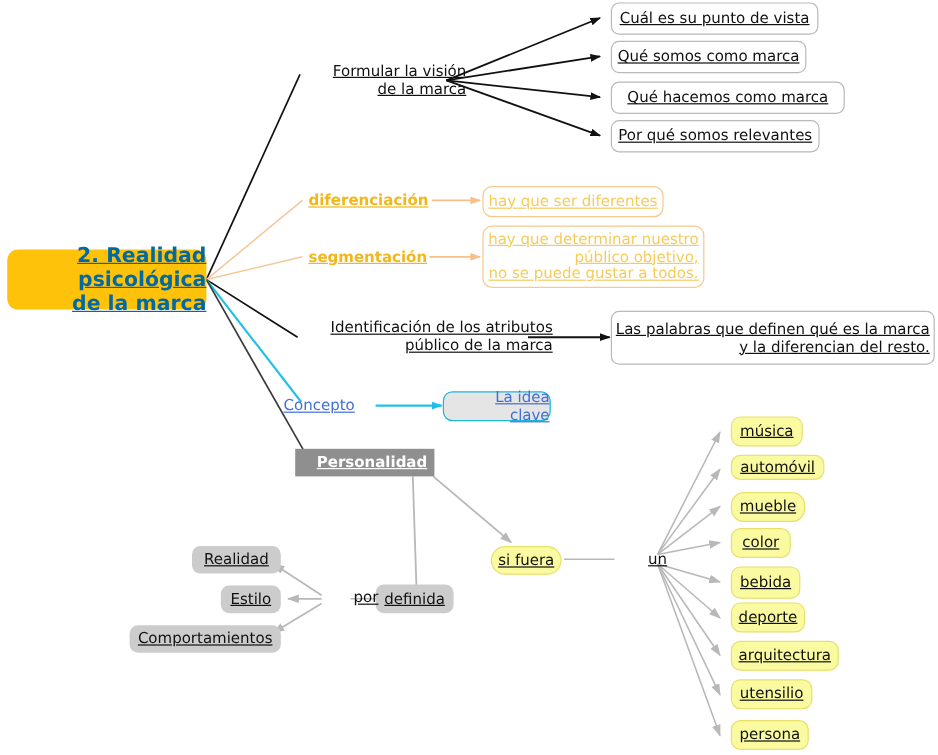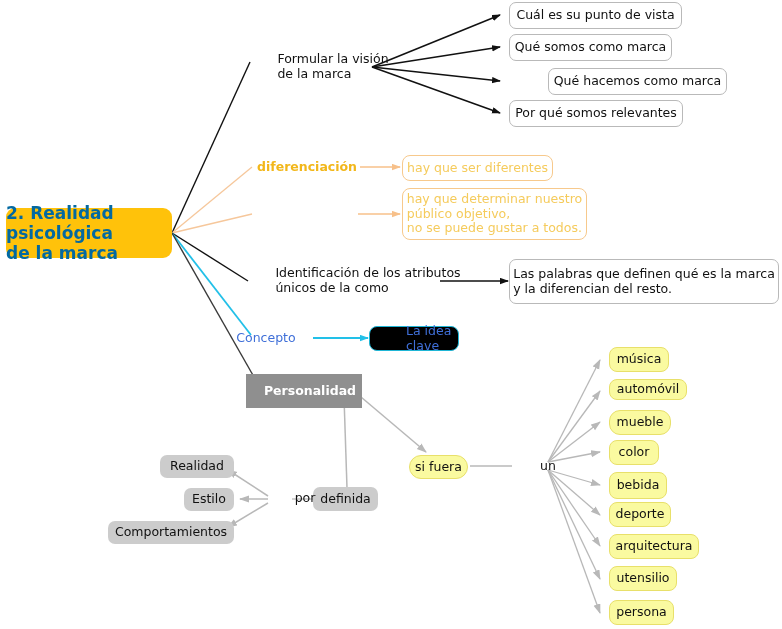--- a/index.html
+++ b/index.html
@@ -25,23 +25,24 @@
     width: 782px;
     height: 629px;
     pointer-events: none;
   }
   .node {
     position: absolute;
     box-sizing: border-box;
     display: flex;
     align-items: center;
     justify-content: center;
-    text-align: left;
+    text-align: right;
     line-height: 1.18;
     white-space: pre-line;
+    text-decoration: underline;
   }
   
   .root {
     background: #FFC20A;
     border-radius: 9px;
     color: #0369a1;
     font-size: 17px;
     font-weight: 600;
   }
   
@@ -73,21 +74,21 @@
     color: #F5CB5C;
     font-size: 12.5px;
   }
   
   .lbl-blue {
     color: #3F6FD8;
     font-size: 12.5px;
     background: transparent;
   }
   .box-blue {
-    background: #000000;
+    background: #e5e5e5;
     border: 1.6px solid #1FB6D6;
     border-radius: 8px;
     color: #3F6FD8;
     font-size: 12.5px;
     padding-left: 36px;
   }
   
   .box-dark {
     background: #8F8F8F;
     color: #ffffff;
@@ -181,39 +182,40 @@
   </svg>
 
   <div class="node root" style="left:6px; top:208px; width:166px; height:50px;">2. Realidad psicológica
 de la marca</div>
 
   <div class="node txt" style="left:244px; top:47px; width:130px; height:40px;">Formular la visión
 de la marca</div>
 
   <div class="node boxw" style="left:509px; top:2px; width:173px; height:27px;">Cuál es su punto de vista</div>
   <div class="node boxw" style="left:509px; top:34px; width:163px; height:27px;">Qué somos como marca</div>
-  <div class="node boxw" style="left:509px; top:68px; width:179px; height:27px;margin-left:39px;">Qué hacemos como marca</div>
+  <div class="node boxw" style="left:509px; top:68px; width:195px; height:27px;">Qué hacemos como marca</div>
   <div class="node boxw" style="left:509px; top:100px; width:174px; height:27px;">Por qué somos relevantes</div>
 
   <div class="node lbl-orange" style="left:252px; top:157px; width:110px; height:20px;">diferenciación</div>
   <div class="node box-orange" style="left:402px; top:155px; width:151px; height:26px;">hay que ser diferentes</div>
 
+  <div class="node lbl-orange" style="left:254px; top:204px; width:105px; height:20px;">segmentación</div>
   <div class="node box-orange" style="left:402px; top:188px; width:185px; height:52px;">hay que determinar nuestro
 público objetivo,
 no se puede gustar a todos.</div>
 
   <div class="node txt" style="left:246px; top:261px; width:196px; height:40px;">Identificación de los atributos
-únicos de la como</div>
+público de la marca</div>
   <div class="node boxw" style="left:509px; top:259px; width:270px; height:45px;">Las palabras que definen qué es la marca
 y la diferencian del resto.</div>
 
   <div class="node lbl-blue" style="left:226px; top:328px; width:80px; height:20px;">Concepto</div>
   <div class="node box-blue" style="left:369px; top:326px; width:90px; height:25px;">La idea clave</div>
 
-  <div class="node box-dark" style="left:246px; top:374px; width:116px; height:34px;padding-left:12px;">Personalidad</div>
+  <div class="node box-dark" style="left:246px; top:374px; width:116px; height:23px;padding-left:12px;">Personalidad</div>
 
   <div class="node box-grey" style="left:313px; top:487px; width:65px; height:24px;">definida</div>
 
   <div class="node txt" style="left:268px; top:488px; width:26px; height:20px;">por</div>
 
   <div class="node box-grey" style="left:160px; top:455px; width:74px; height:23px;">Realidad</div>
   <div class="node box-grey" style="left:184px; top:488px; width:50px; height:23px;">Estilo</div>
   <div class="node box-grey" style="left:108px; top:521px; width:126px; height:23px;">Comportamientos</div>
 
   <div class="node box-yellow" style="left:409px; top:455px; width:59px; height:24px;border-radius:12px;">si fuera</div>

